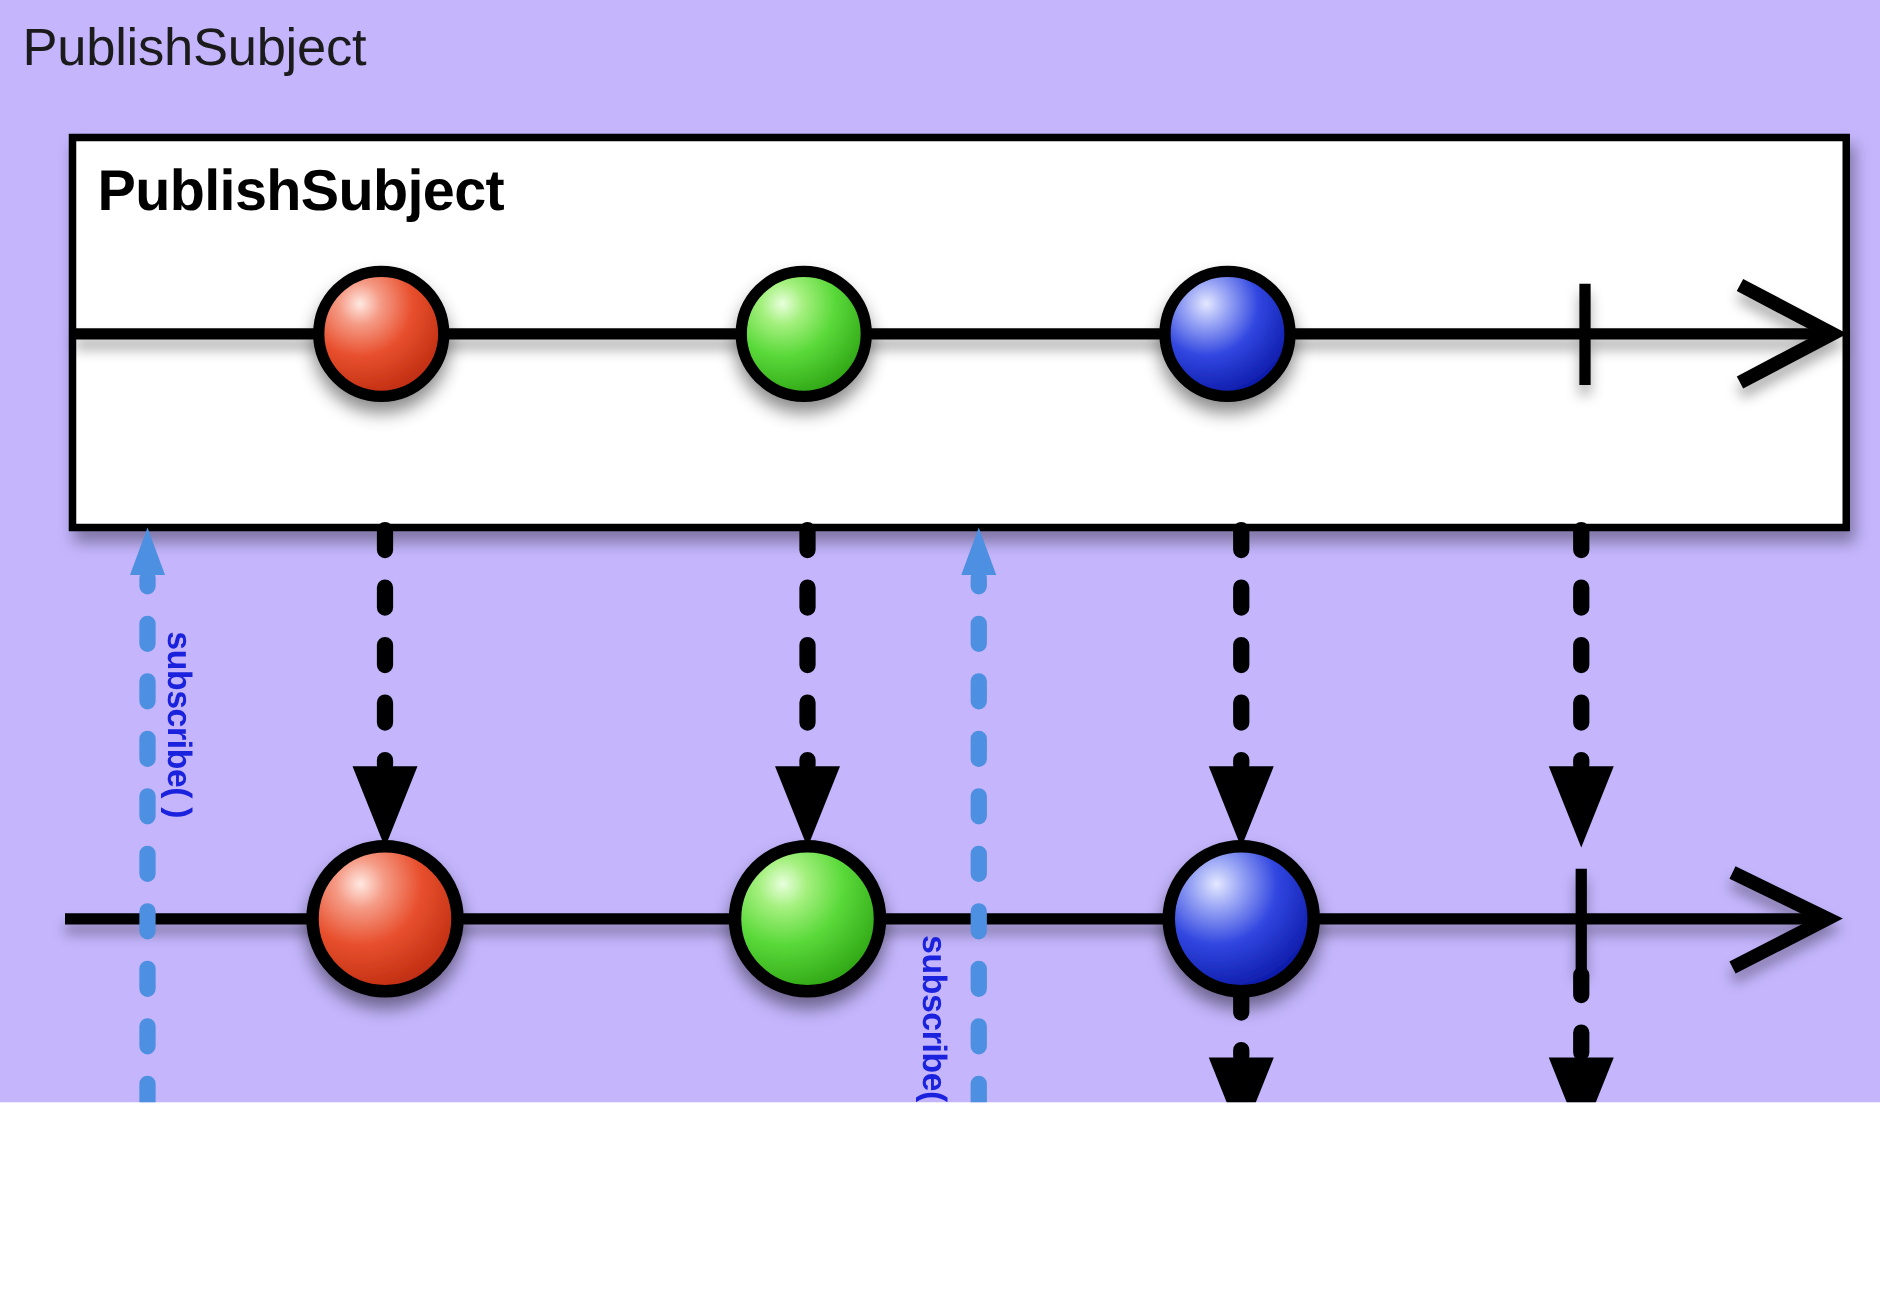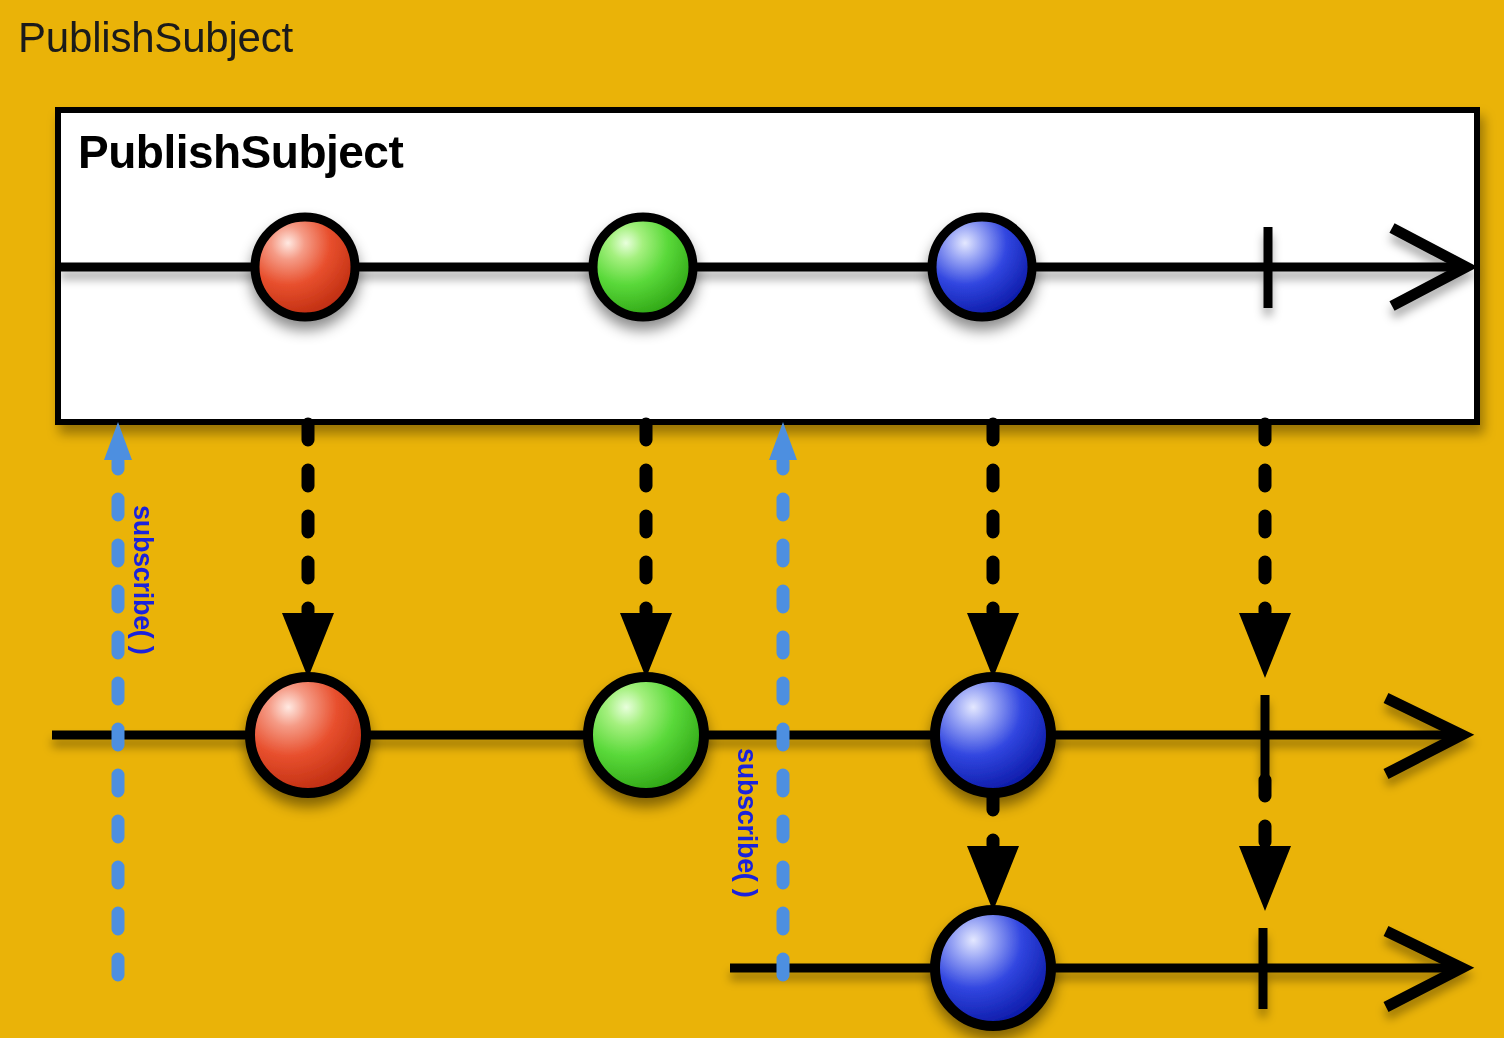--- a/index.html
+++ b/index.html
@@ -6,22 +6,22 @@
     margin: 0;
     padding: 0;
     background: #ffffff;
   }
   body {
     font-family: "Liberation Sans", sans-serif;
   }
   #stage {
     position: relative;
     width: 1504px;
-    height: 1038px;
-    background: #eab308;
+    height: 882px;
+    background: #c4b5fd;
     overflow: hidden;
   }
   #caption {
     position: absolute;
     left: 18px;
     top: 14px;
     font-size: 42px;
     font-weight: 400;
     color: #1b1b1b;
     letter-spacing: -0.2px;

